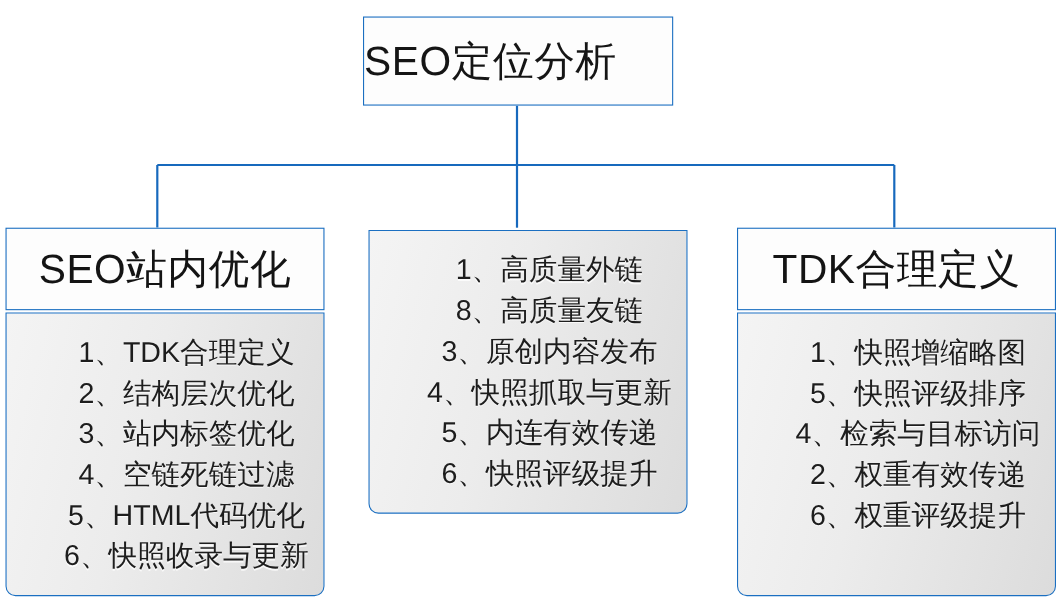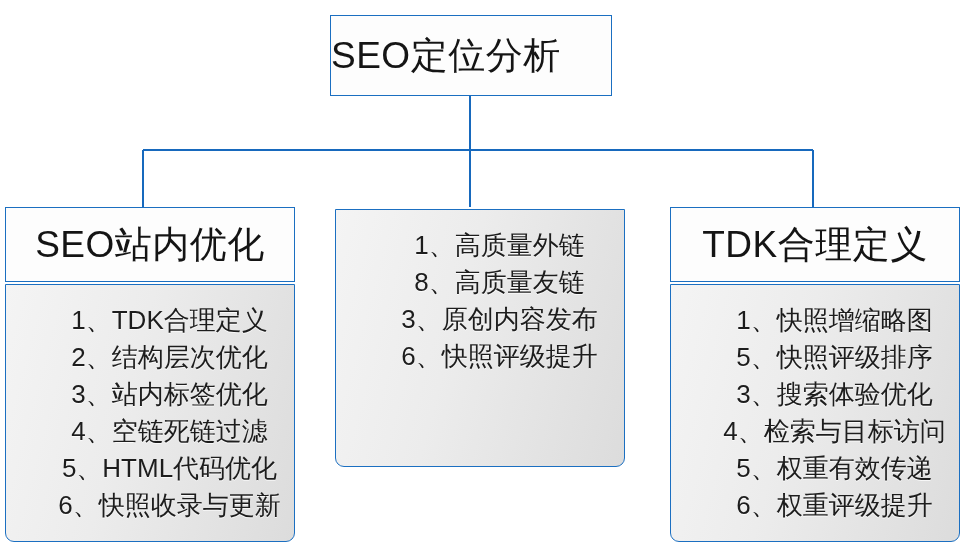--- a/index.html
+++ b/index.html
@@ -137,34 +137,35 @@
       </ul>
     </div>
   </div>
 
   <div class="column col-2">
     <div class="col-body">
       <ul class="item-list">
         <li>1、高质量外链</li>
         <li>8、高质量友链</li>
         <li>3、原创内容发布</li>
+        <li>4、快照抓取与更新</li>
+        <li>5、内连有效传递</li>
         <li>6、快照评级提升</li>
       </ul>
     </div>
   </div>
 
   <div class="column col-3">
     <div class="col-header">
       <span class="col-header-label">TDK合理定义</span>
     </div>
     <div class="col-body">
       <ul class="item-list">
         <li>1、快照增缩略图</li>
         <li>5、快照评级排序</li>
-        <li>3、搜索体验优化</li>
         <li>4、检索与目标访问</li>
-        <li>5、权重有效传递</li>
+        <li>2、权重有效传递</li>
         <li>6、权重评级提升</li>
       </ul>
     </div>
   </div>
 
 </div>
 
 </body></html>

